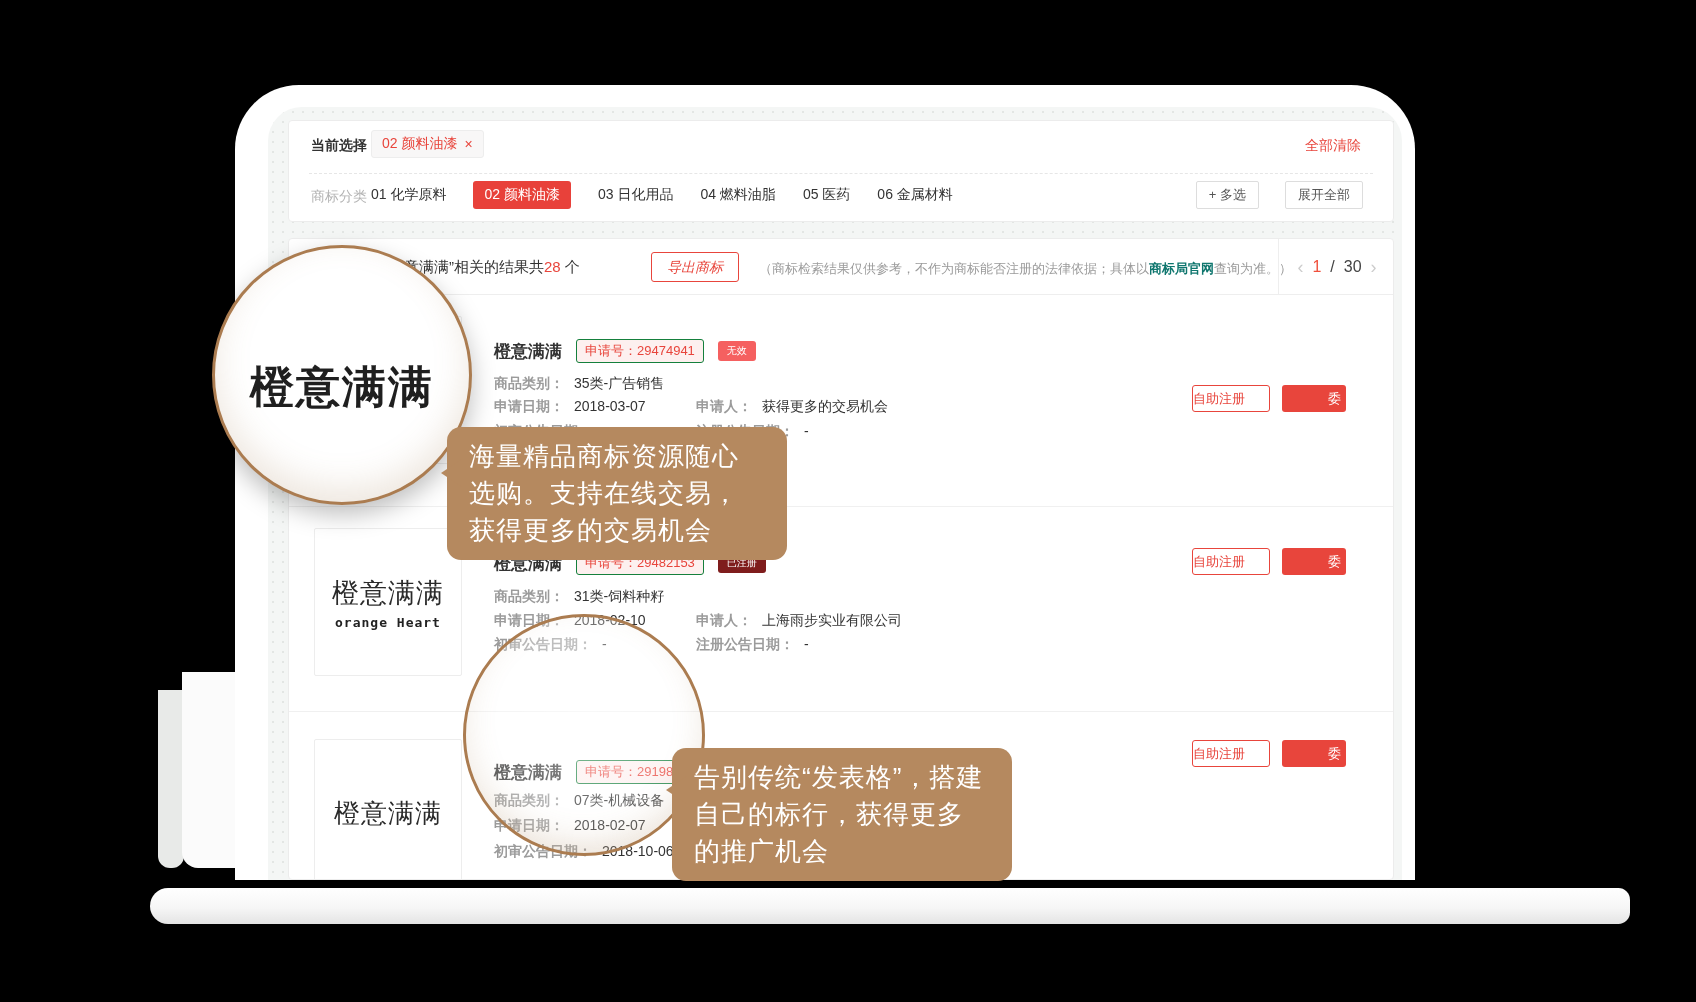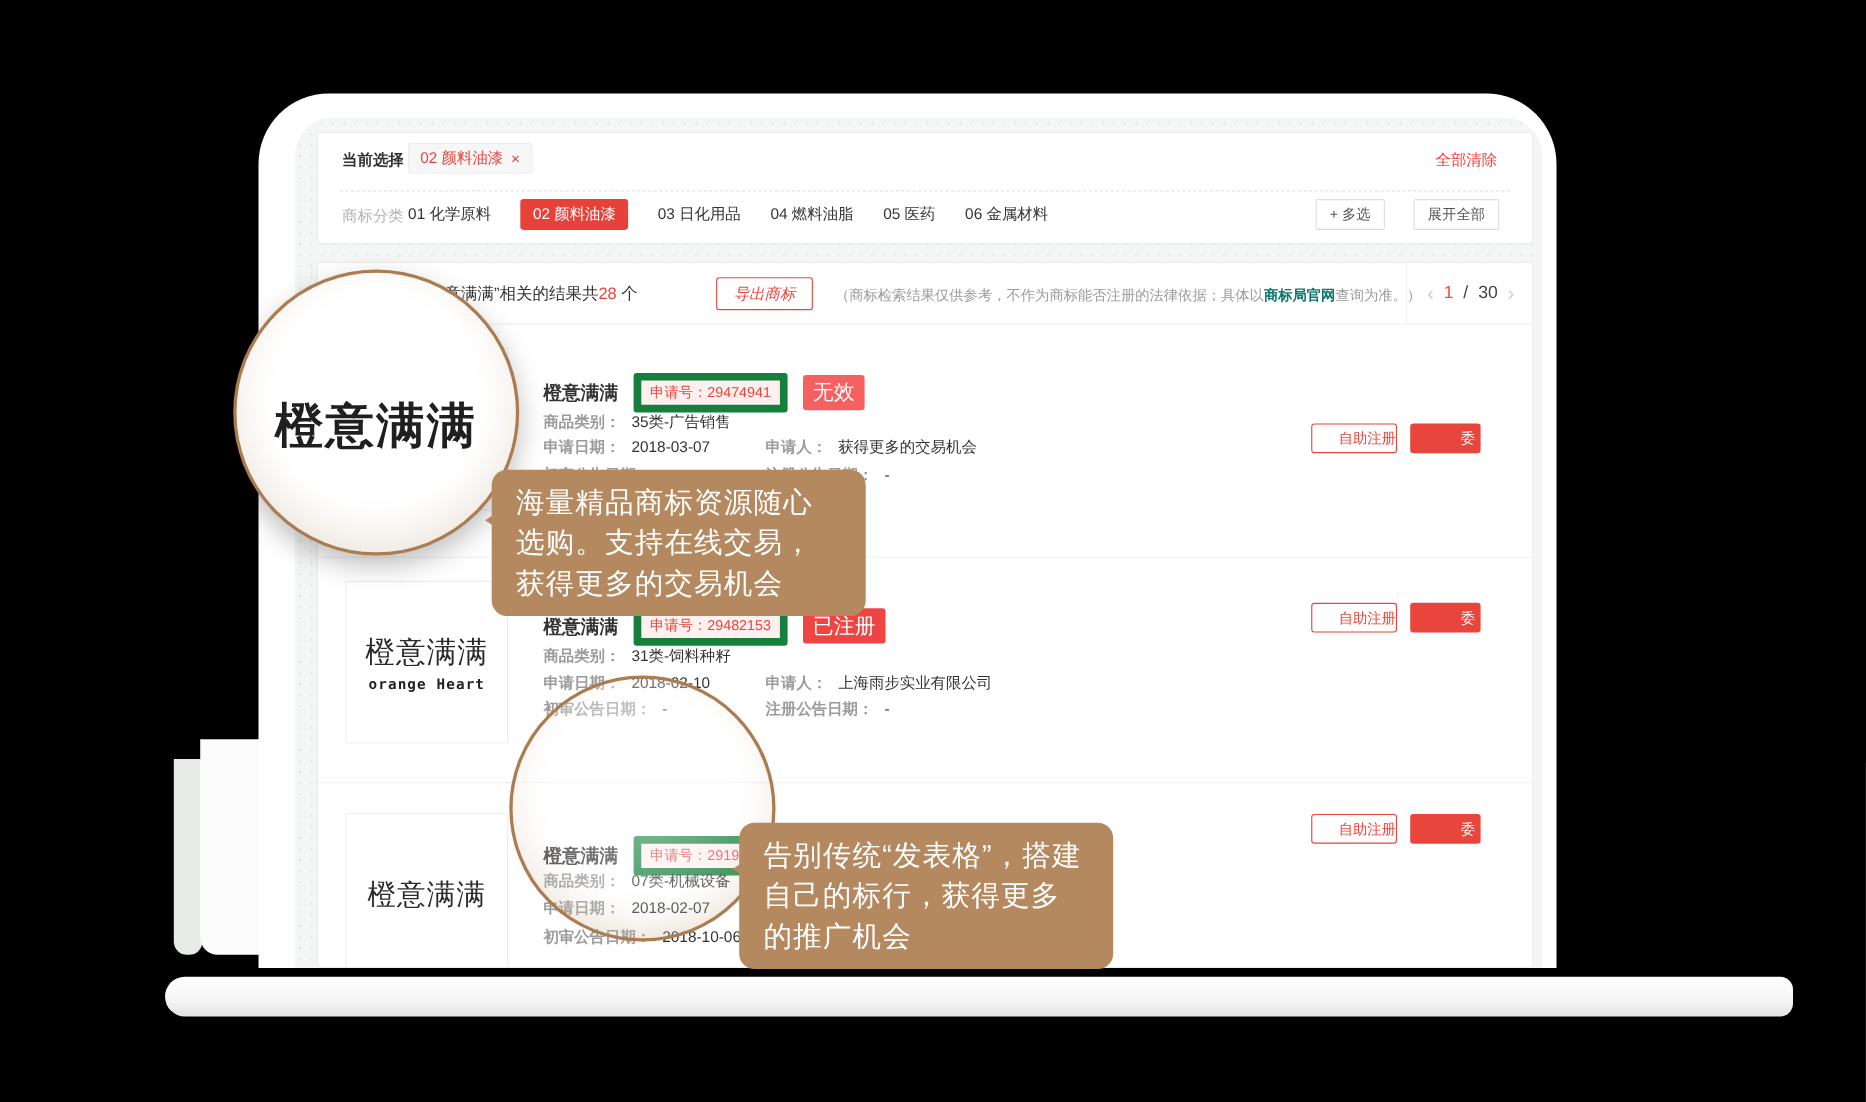--- a/index.html
+++ b/index.html
@@ -71,30 +71,30 @@
     position:absolute; left:25px; width:148px; height:148px; background:#fff;
     border:1px solid #ededed; border-radius:2px;
     display:flex; flex-direction:column; align-items:center; justify-content:center;
   }
   .mark-cn { font-size:26px; color:#2a2a2a; letter-spacing:1px; }
   .mark-cn.serif { font-family:"DejaVu Serif","Liberation Serif",serif; font-size:27px; }
   .mark-sub { font-family:"DejaVu Sans Mono","Liberation Mono",monospace; font-weight:700; font-size:13px; color:#222; margin-top:4px; letter-spacing:1px; }
   .mark-sub:empty { display:none; }
   .name-line { position:absolute; left:205px; display:flex; align-items:center; gap:14px; }
   .tm-name { font-size:17px; font-weight:700; color:#333; }
-  .app-tag { font-size:13px; color:#e8453c; background:#fdf0ef; border:7px solid #15803d; border-radius:3px; padding:2px 8px; white-space:nowrap; }
-  .badge { font-size:19px; border-radius:3px; padding:3px 9px; color:#fff; }
+  .app-tag { font-size:13px; color:#e8453c; background:#fdf0ef; border:1px solid #15803d; border-radius:3px; padding:2px 8px; white-space:nowrap; }
+  .badge { font-size:10px; border-radius:3px; padding:3px 9px; color:#fff; }
   .badge:empty { display:none; }
   .badge-invalid { background:#f56060; }
-  .badge-registered { background:#ef4444; }
+  .badge-registered { background:#7f1d1d; }
   .line { position:absolute; left:205px; width:690px; font-size:14px; color:#333; white-space:nowrap; }
   .lbl { color:#9b9b9b; margin-right:10px;font-weight:bold; }
   .col2 { position:absolute; left:202px; top:0; white-space:nowrap; }
   .row-btns { position:absolute; display:flex; gap:12px; left:903px; }
-  .btn-outline { width:78px; height:27px; line-height:25px; text-align:right; font-size:13px;
+  .btn-outline { width:78px; height:27px; line-height:25px; text-align:left; font-size:13px;
                  border:1px solid #e8453c; color:#e8453c; background:#fff; border-radius:3px; cursor:pointer; }
   .btn-solid { width:64px; height:27px; line-height:27px; font-size:13px;
                background:#e8453c; color:#fff; border-radius:3px; cursor:pointer;padding-left:46px; }
 
   
   .magnifier1 {
     position:absolute; left:212px; top:245px; width:260px; height:260px; border-radius:50%;
     background:#fff; border:3px solid #ab7c50; z-index:6;
     box-shadow: inset 0 -14px 34px rgba(160,120,75,.18), 0 10px 24px rgba(0,0,0,.25);
     display:flex; align-items:center; justify-content:center;

